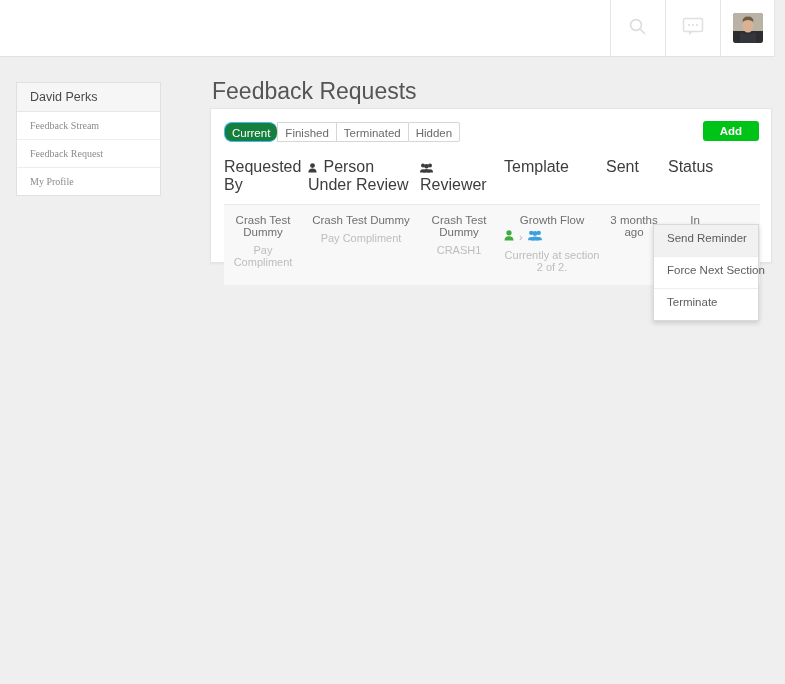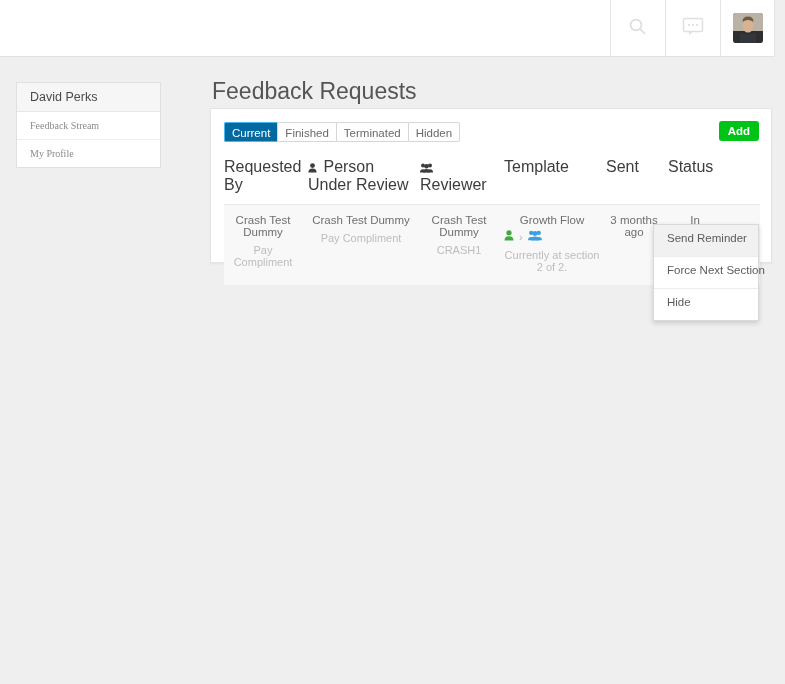--- a/index.html
+++ b/index.html
@@ -197,36 +197,37 @@
     white-space: nowrap;
   }
   .tab:first-child {
     border-radius: 2px 0 0 2px;
   }
   .tab:last-child {
     border-right: 1px solid #d6d6d6;
     border-radius: 0 2px 2px 0;
   }
   .tab.active {
-    background: #0369a1;
+    background: #15803d;
     border-color: #47b8f0;
     color: #ffffff;
+    border-radius: 8px;
   }
 
   .add-btn {
     position: absolute;
     right: 12px;
     top: 12px;
     background: #00c317;
     color: #ffffff;
     font-size: 11.5px;
     font-weight: bold;
     border: none;
     border-radius: 3px;
-    padding: 4px 9px;
+    padding: 4px 17px;
     cursor: pointer;
     font-family: "Liberation Sans", sans-serif;
     text-align: center;
   }
 
   table.req-table {
     position: absolute;
     left: 13px;
     top: 45px;
     width: 536px;
@@ -347,20 +348,21 @@
           <path d="M9 19 q6 5 12 0 l2 2 v9 h-16 v-9z" fill="#33363a"></path>
         </svg>
       </span>
     </div>
   </div>
 </div>
 
 <div class="sidebar">
   <div class="sb-header">David Perks</div>
   <div class="sb-item">Feedback Stream</div>
+  <div class="sb-item">Feedback Request</div>
   <div class="sb-item">My Profile</div>
 </div>
 
 <h1 class="page-title">Feedback Requests</h1>
 
 <div class="panel">
 
   <div class="tabs">
     <div class="tab active">Current</div>
     <div class="tab">Finished</div>
@@ -464,14 +466,14 @@
           </span>
         </td>
       </tr>
     </tbody>
   </table>
 </div>
 
 <div class="dropdown">
   <div class="dd-item hover">Send Reminder</div>
   <div class="dd-item">Force Next Section</div>
-  <div class="dd-item">Hide</div>
+  <div class="dd-item">Terminate</div>
 </div>
 
 </body></html>

